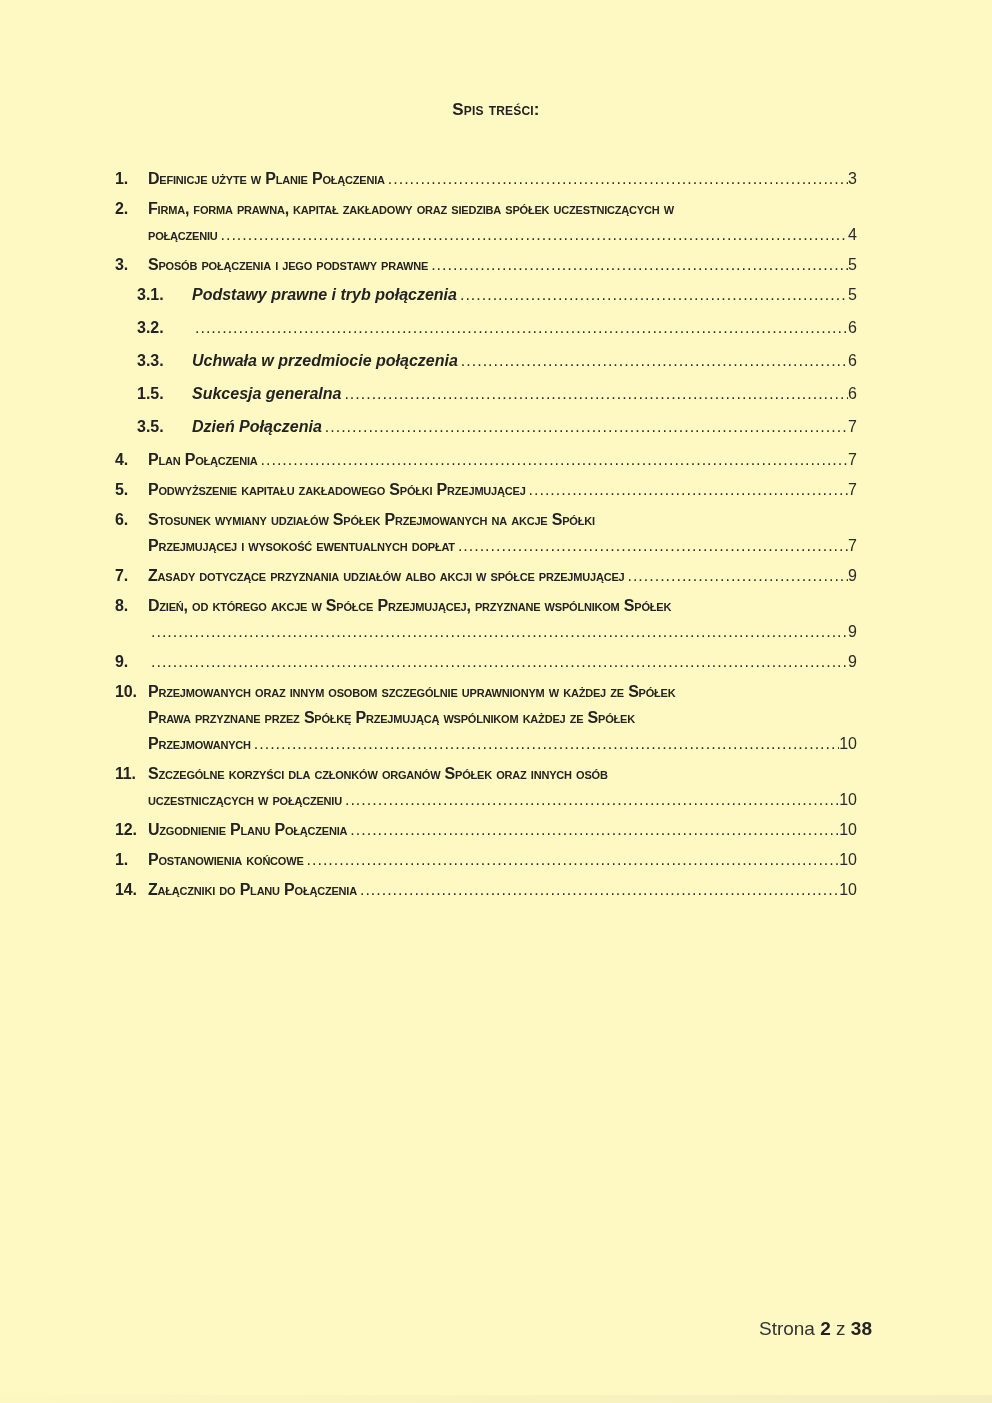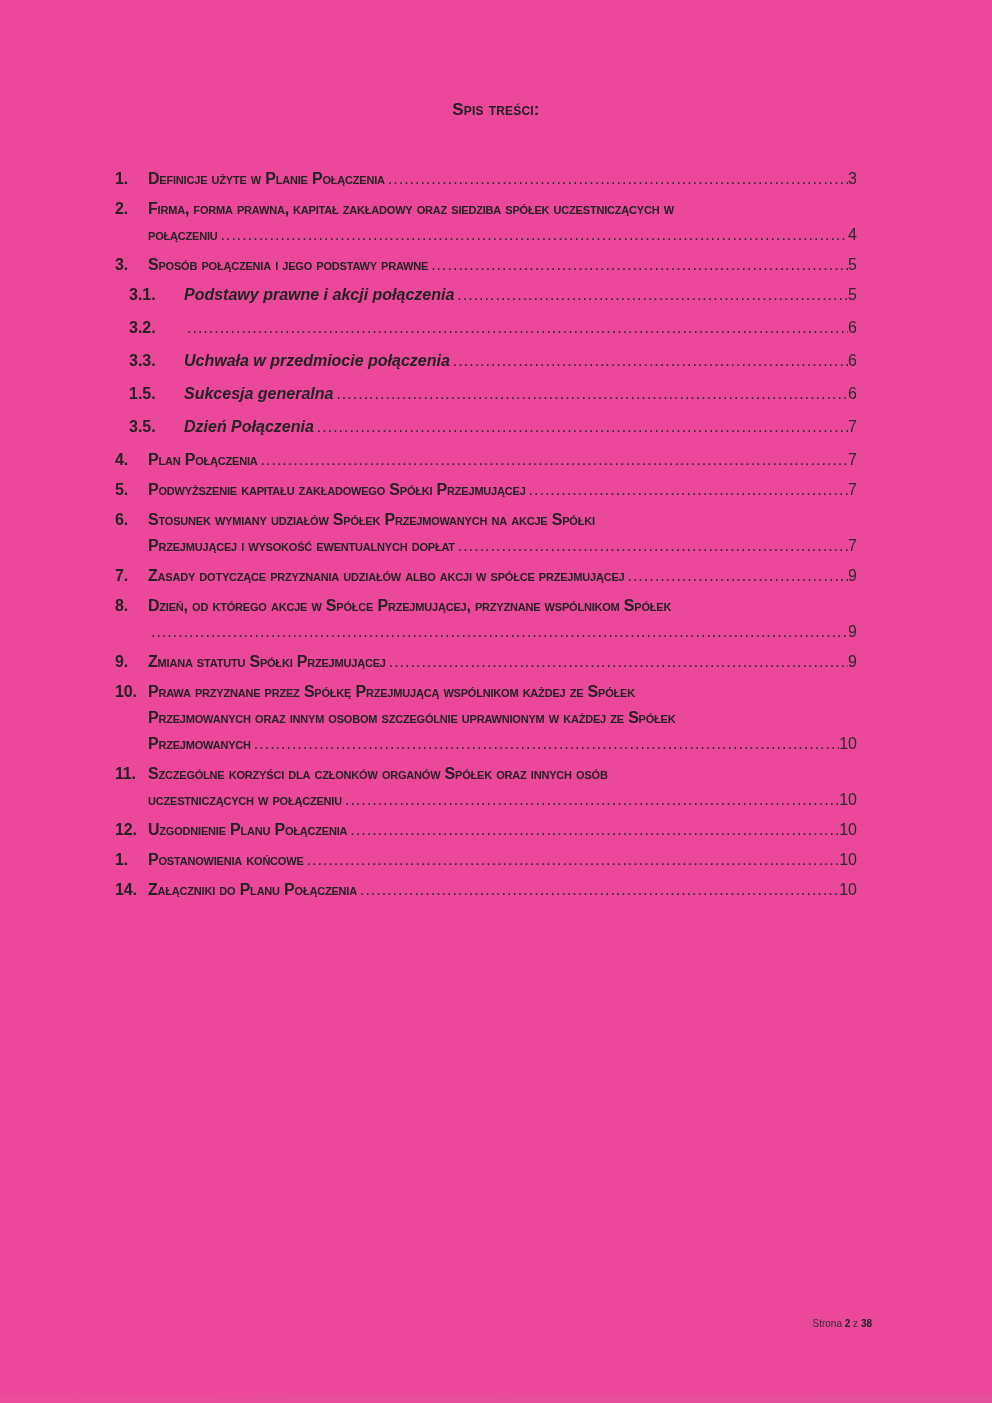--- a/index.html
+++ b/index.html
@@ -11,21 +11,21 @@
     width: 992px;
     height: 1403px;
     position: relative;
     font-family: "Liberation Sans", sans-serif;
     color: #1f1f1f;
     overflow: hidden;
   }
   .page {
     position: absolute;
     inset: 0;
-    background: #ec4899;
+    background: #fef9c3;
   }
   .doc-title {
     margin-top: 100px;
     text-align: center;
     font-size: 17px;
     font-weight: bold;
     font-variant: small-caps;
     letter-spacing: 0.2px;
     color: #222222;
   }
@@ -52,21 +52,21 @@
     min-width: 0;
   }
   .entry.level-2 {
     margin-bottom: 7px;
     font-style: italic;
     font-variant: normal;
     letter-spacing: 0;
   }
   .entry.level-2 .num {
     flex: 0 0 55px;
-    margin-left: 14px;
+    margin-left: 22px;
     font-style: normal;
   }
   .line {
     white-space: nowrap;
   }
   .line.last {
     display: flex;
     align-items: baseline;
   }
   .line.last .text {
@@ -93,21 +93,21 @@
     font-weight: normal;
     font-style: normal;
     font-variant: normal;
     letter-spacing: 0;
     color: #2a2a2a;
   }
   .footer {
     position: absolute;
     top: 1318px;
     right: 120px;
-    font-size: 10px;
+    font-size: 19px;
     color: #333333;
   }
   .footer b { color: #222222; }
   .scan-smudge {
     position: absolute;
     left: 0;
     bottom: 0;
     width: 100%;
     height: 8px;
     background: linear-gradient(to right, rgba(180,180,180,0.03), rgba(150,150,150,0.10));
@@ -150,21 +150,21 @@
             <span class="text">Sposób połączenia i jego podstawy prawne</span>
             <span class="dots"></span>
             <span class="pagenum">5</span>
           </div>
         </span>
   </div>
       <div class="entry level-2">
     <span class="num">3.1.</span>
     <span class="body">
           <div class="line last">
-            <span class="text">Podstawy prawne i akcji połączenia</span>
+            <span class="text">Podstawy prawne i tryb połączenia</span>
             <span class="dots"></span>
             <span class="pagenum">5</span>
           </div>
         </span>
   </div>
       <div class="entry level-2">
     <span class="num">3.2.</span>
     <span class="body">
           <div class="line last">
             <span class="dots"></span>
@@ -250,31 +250,30 @@
           <div class="line last">
             <span class="dots"></span>
             <span class="pagenum">9</span>
           </div>
         </span>
   </div>
       <div class="entry level-1">
     <span class="num">9.</span>
     <span class="body">
           <div class="line last">
-            <span class="text">Zmiana statutu Spółki Przejmującej</span>
             <span class="dots"></span>
             <span class="pagenum">9</span>
           </div>
         </span>
   </div>
       <div class="entry level-1">
     <span class="num">10.</span>
     <span class="body">
+          <div class="line">Przejmowanych oraz innym osobom szczególnie uprawnionym w każdej ze Spółek</div>
           <div class="line">Prawa przyznane przez Spółkę Przejmującą wspólnikom każdej ze Spółek</div>
-          <div class="line">Przejmowanych oraz innym osobom szczególnie uprawnionym w każdej ze Spółek</div>
           <div class="line last">
             <span class="text">Przejmowanych</span>
             <span class="dots"></span>
             <span class="pagenum">10</span>
           </div>
         </span>
   </div>
       <div class="entry level-1">
     <span class="num">11.</span>
     <span class="body">

